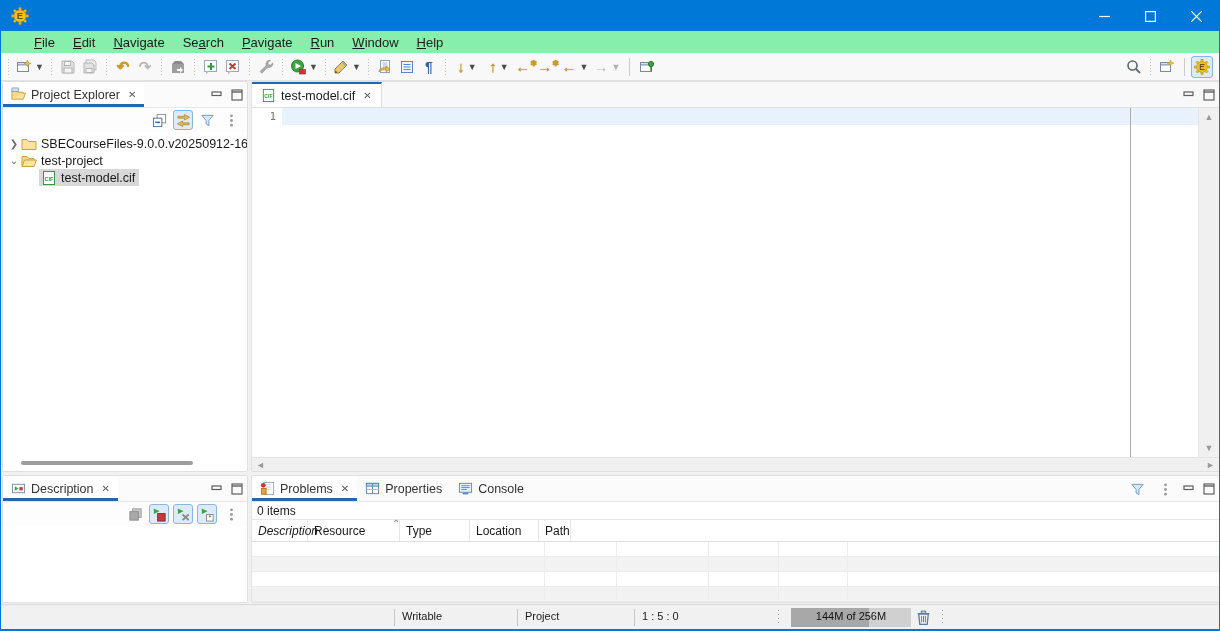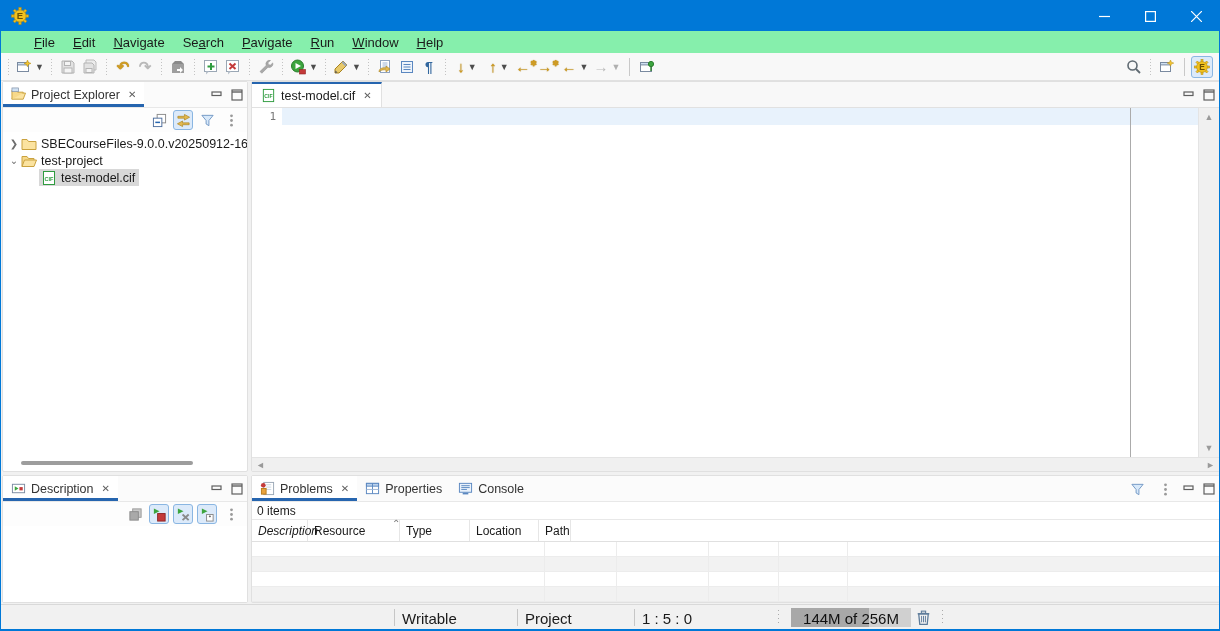--- a/index.html
+++ b/index.html
@@ -81,21 +81,21 @@
   .grid-col:nth-child(5){ width:69px; }
   .sort-caret { position:absolute; left:140px; top:-2px; color:#777; font-size:10px; }
   .grid-rows .row { height:15px; border-bottom:1px solid #ececec; display:flex; }
   .grid-rows .row:nth-child(even){ background:#f2f2f2; }
   .grid-rows .cell { border-right:1px solid #ececec; height:100%; }
   .grid-rows .cell:nth-child(1){ width:293px; } .grid-rows .cell:nth-child(2){ width:72px; }
   .grid-rows .cell:nth-child(3){ width:92px; } .grid-rows .cell:nth-child(4){ width:70px; }
   .grid-rows .cell:nth-child(5){ width:69px; }
 
   
-  .statusbar { position:absolute; left:0; bottom:0; width:100%; height:25px; background:#f1f1f1; border-top:1px solid #d9d9d9; font-size:15px; }
+  .statusbar { position:absolute; left:0; bottom:0; width:100%; height:25px; background:#f1f1f1; border-top:1px solid #d9d9d9; font-size:11px; }
   .sb-sep { position:absolute; top:4px; width:1px; height:17px; background:#c6c6c6; }
   .sb-text { position:absolute; top:5px; }
   .sb-grip { position:absolute; top:5px; width:3px; height:15px; background-image:repeating-linear-gradient(to bottom,#ababab 0 1px,transparent 1px 4px); background-size:1px 100%; background-repeat:no-repeat; background-position:center; }
   .heap { position:absolute; left:790px; top:3px; width:120px; height:19px; background:#d0d0d0; overflow:hidden; }
   .heap .used { position:absolute; left:0; top:0; bottom:0; background:#a8a8a8; }
   .heap .label { position:absolute; width:100%; text-align:center; top:2px; color:#111; }
   .trash { position:absolute; left:914px; top:4px; width:18px; height:18px; }
   svg { display:block; }
 </style>
 </head>

